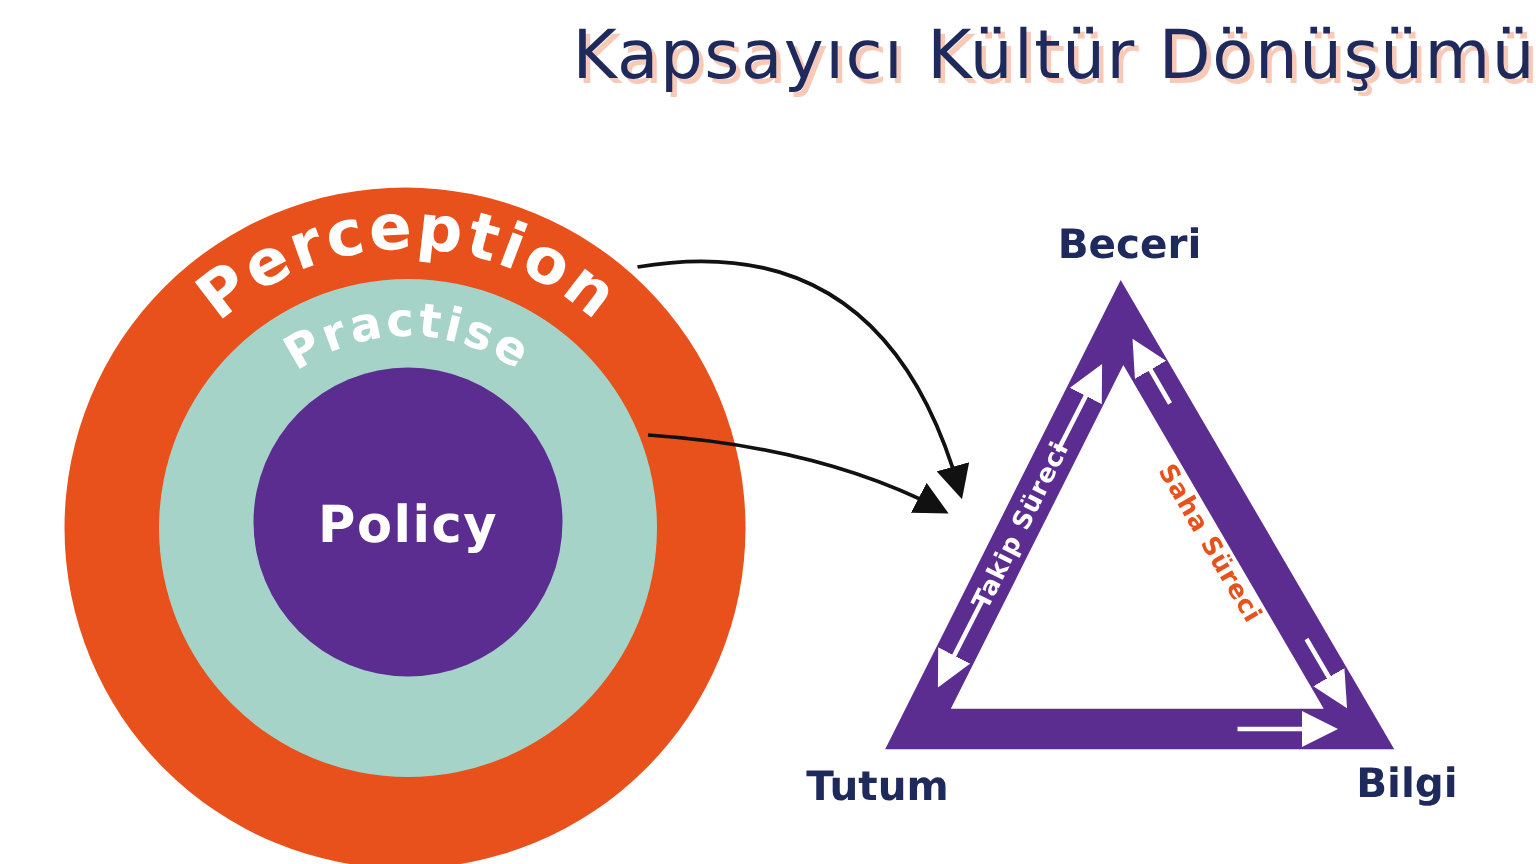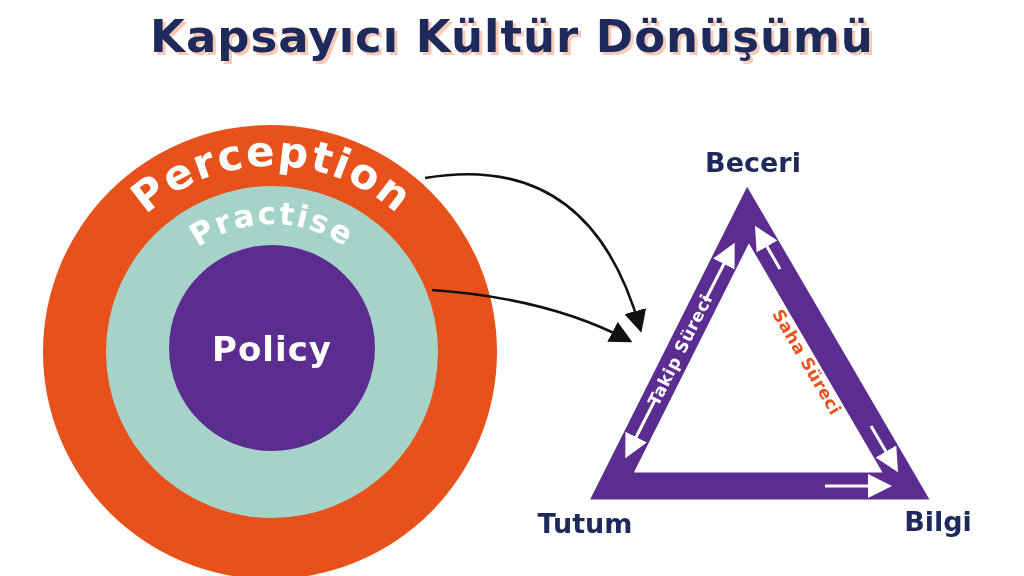--- a/index.html
+++ b/index.html
@@ -8,23 +8,23 @@
     background: #ffffff;
     overflow: hidden;
     position: relative;
     font-family: "DejaVu Sans", "Liberation Sans", sans-serif;
   }
   .title {
     position: absolute;
     top: 10px; left: 0;
     width: 100%;
     margin: 0;
-    text-align: center;
+    text-align: right;
     font-size: 45px;
-    font-weight: 700;
+    font-weight: 400;
     letter-spacing: 1px;
     color: #1e2a5c;
     text-shadow: 3px 3px 0 #f8c9b6;
   }
   svg.diagram { position: absolute; left: 0; top: 0; }
   .ring-text-outer {
     fill: #ffffff; font-weight: 700; font-size: 42px; letter-spacing: 2px;
   }
   .ring-text-mid {
     fill: #ffffff; font-weight: 700; font-size: 31px; letter-spacing: 2px;

